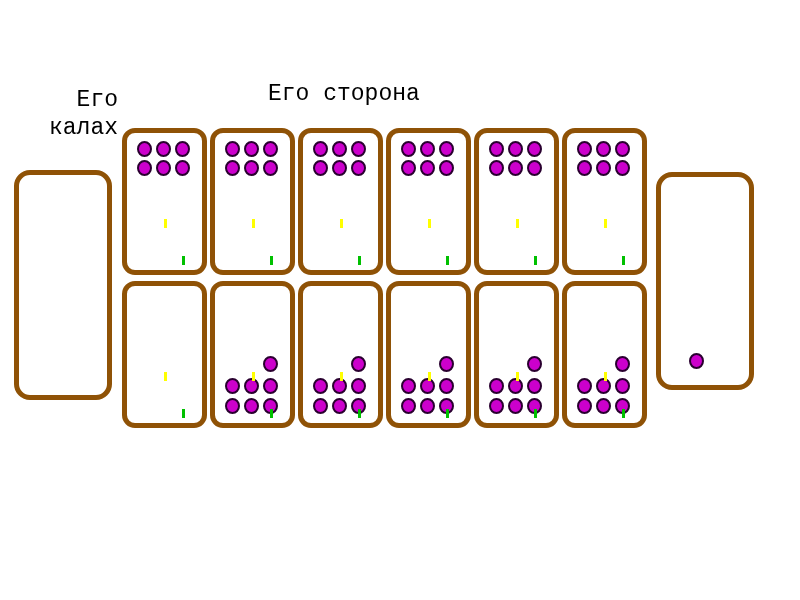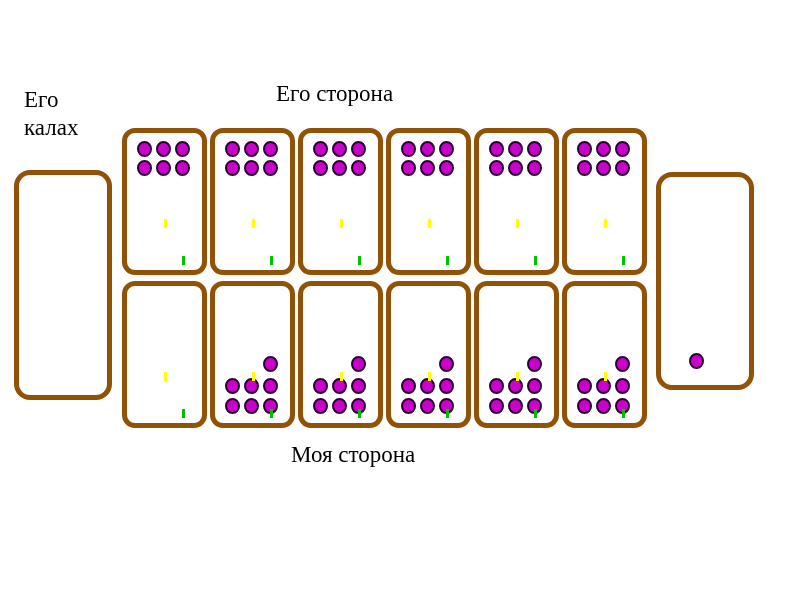--- a/index.html
+++ b/index.html
@@ -1,21 +1,22 @@
 <!DOCTYPE html>
 <html><head>
 <meta charset="utf-8">
 <style>
   html,body{margin:0;padding:0;background:#ffffff;}
   .scene{
     position:relative;
     width:800px;height:600px;
     background:#ffffff;
-    font-family:Liberation Serif, serif;
+    font-family:Liberation Mono, monospace;
     overflow:hidden;
+    text-align:right;
   }
   .label{
     position:absolute;
     color:#000000;
     font-size:23px;
     line-height:1.22;
   }
   .store, .pit{
     position:absolute;
     border:5px solid #8f5206;
@@ -39,23 +40,22 @@
   .marker.yellow{background:#FFFF00;}
   .marker.green{background:#00C000;}
 </style>
 </head>
 <body>
 
 <div class="scene">
 
   <div class="label" style="left:24px; top:86px; width:94px;">Его калах</div>
 
-  <div class="label" style="left:276px; top:80px;">Его сторона</div>
+  <div class="label" style="left:268px; top:80px;">Его сторона</div>
 
-  <div class="label" style="left:291px; top:441px;">Моя сторона</div>
 
 
   <div class="store" id="his-store" style="left:14px; top:170px; width:98px; height:230px;"></div>
 
   <div class="store" id="my-store" style="left:656px; top:172px; width:98px; height:218px;">
       <div class="stone" style="left: 28px; top: 176px;"></div>
     </div>
 
   <div id="pits-layer">
       <div class="pit" style="left: 122px; top: 128px; width: 85px; height: 147px;">

